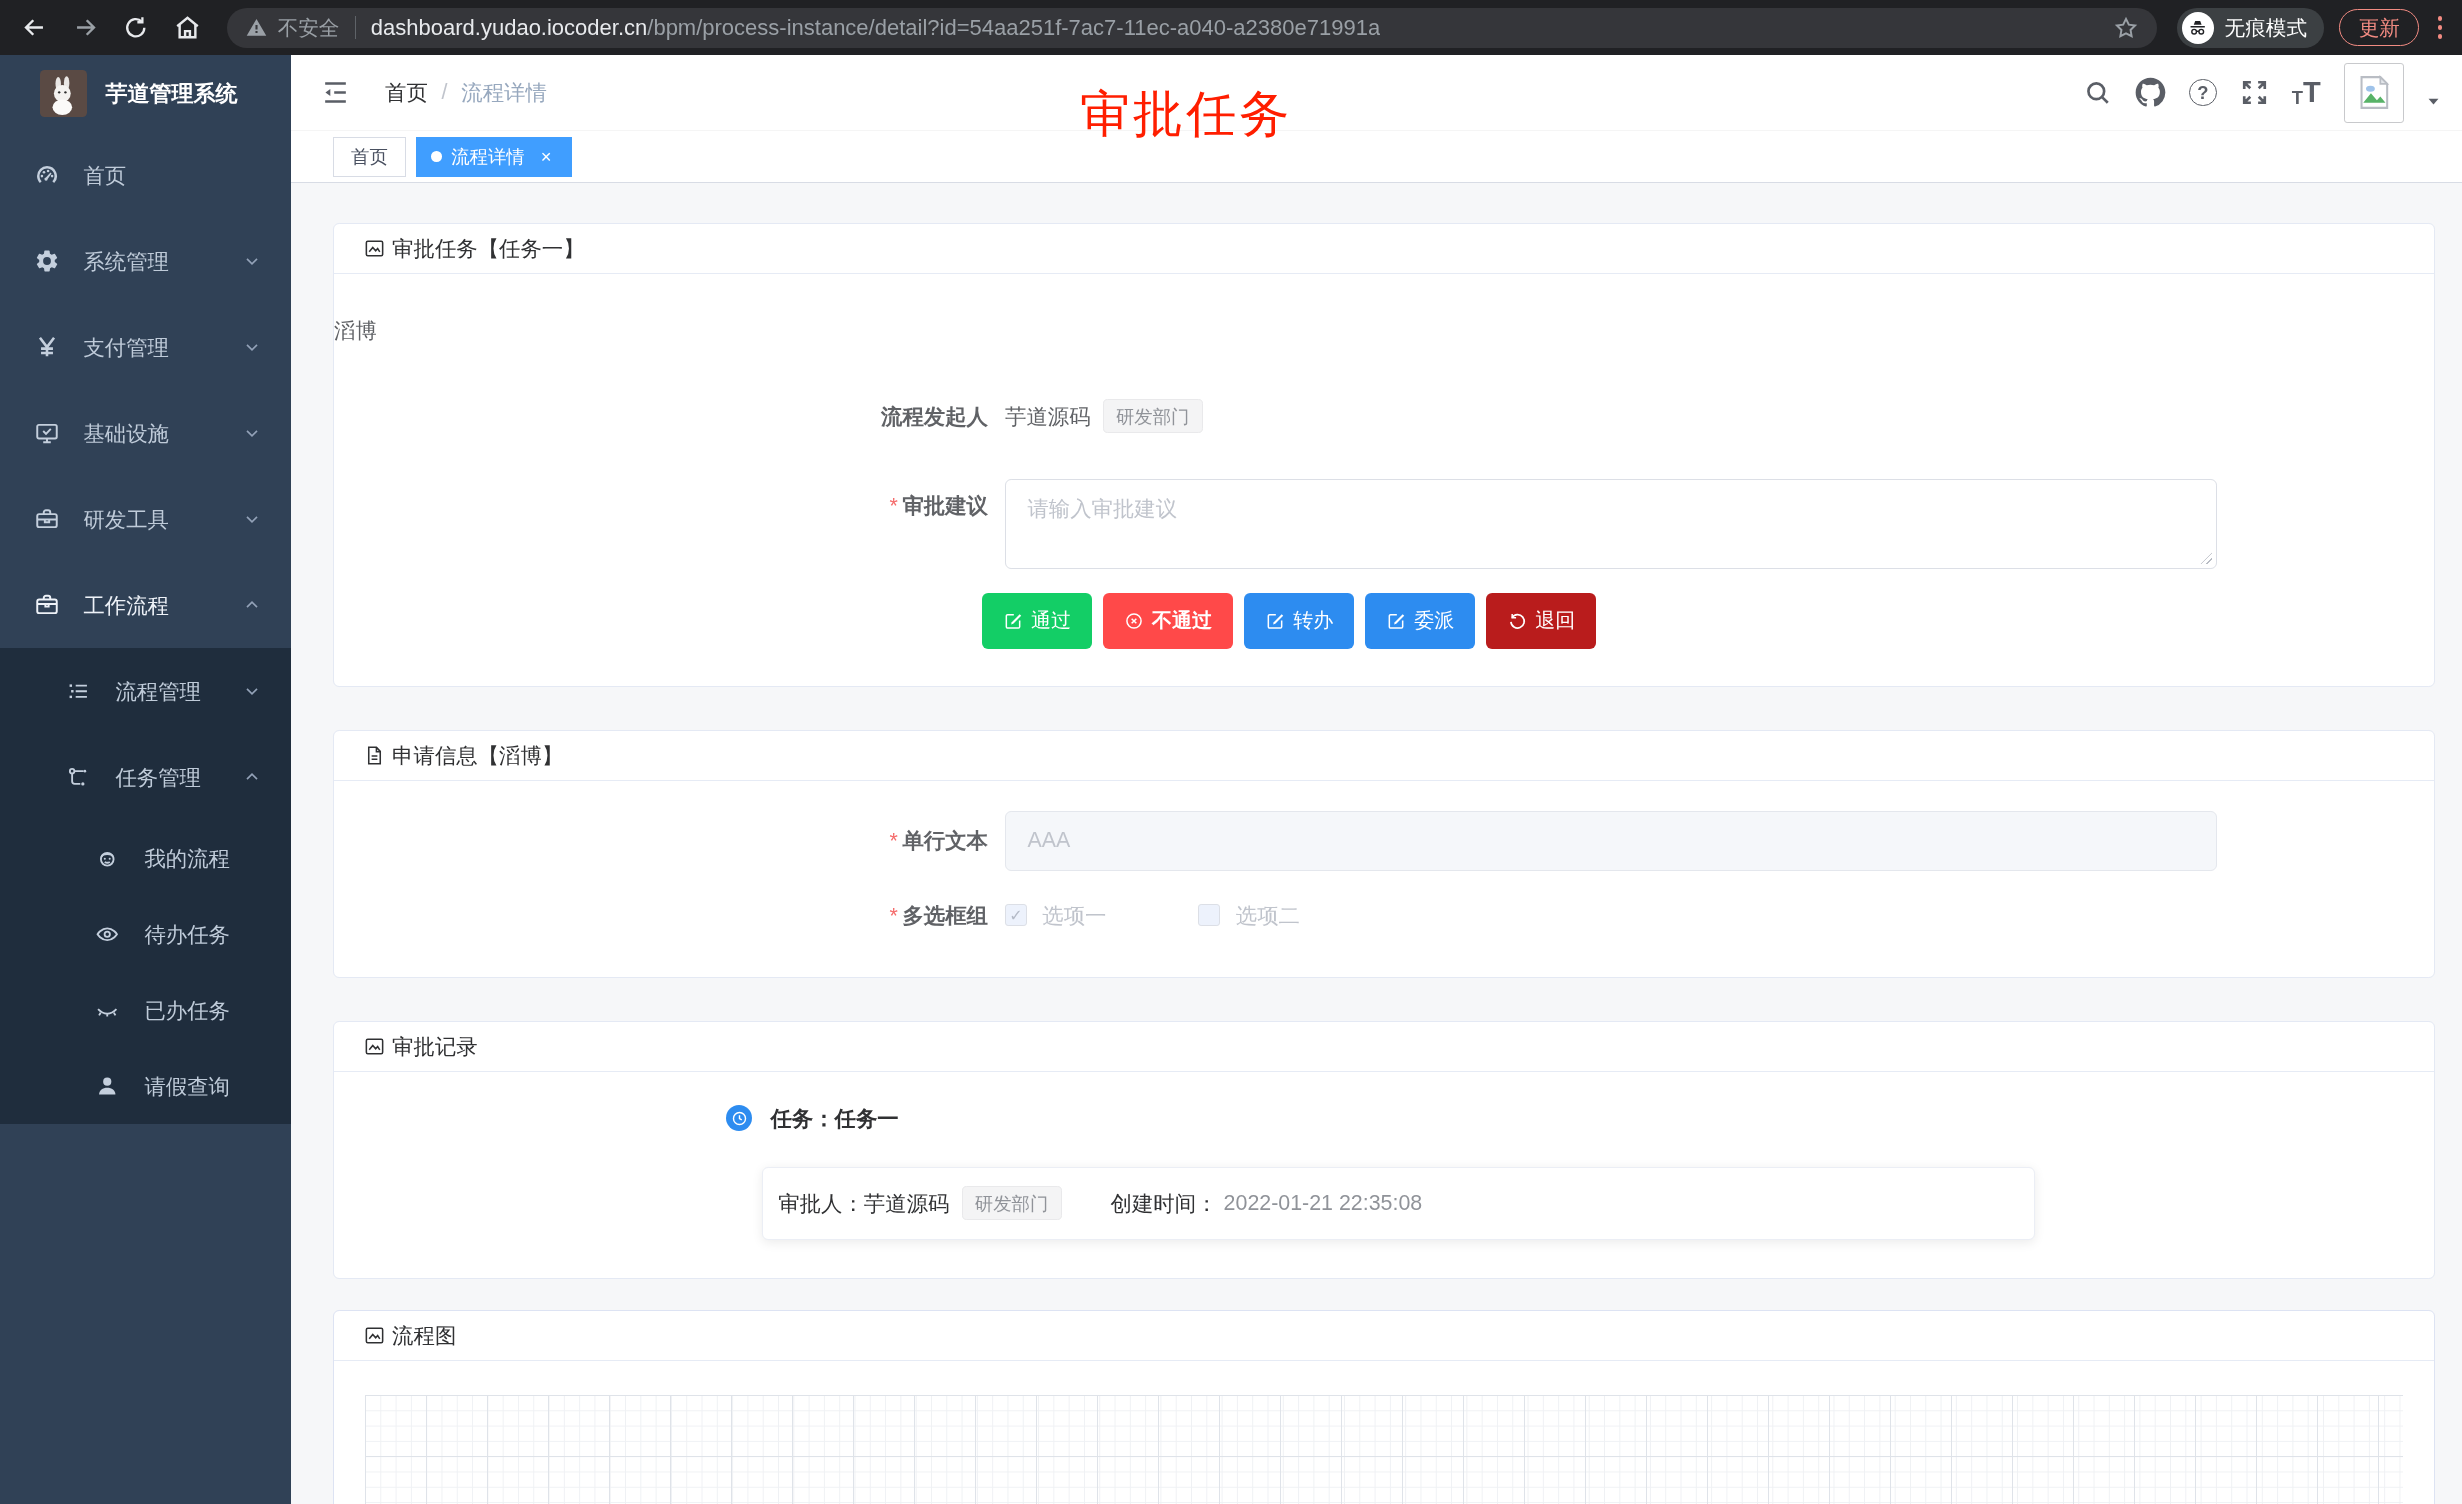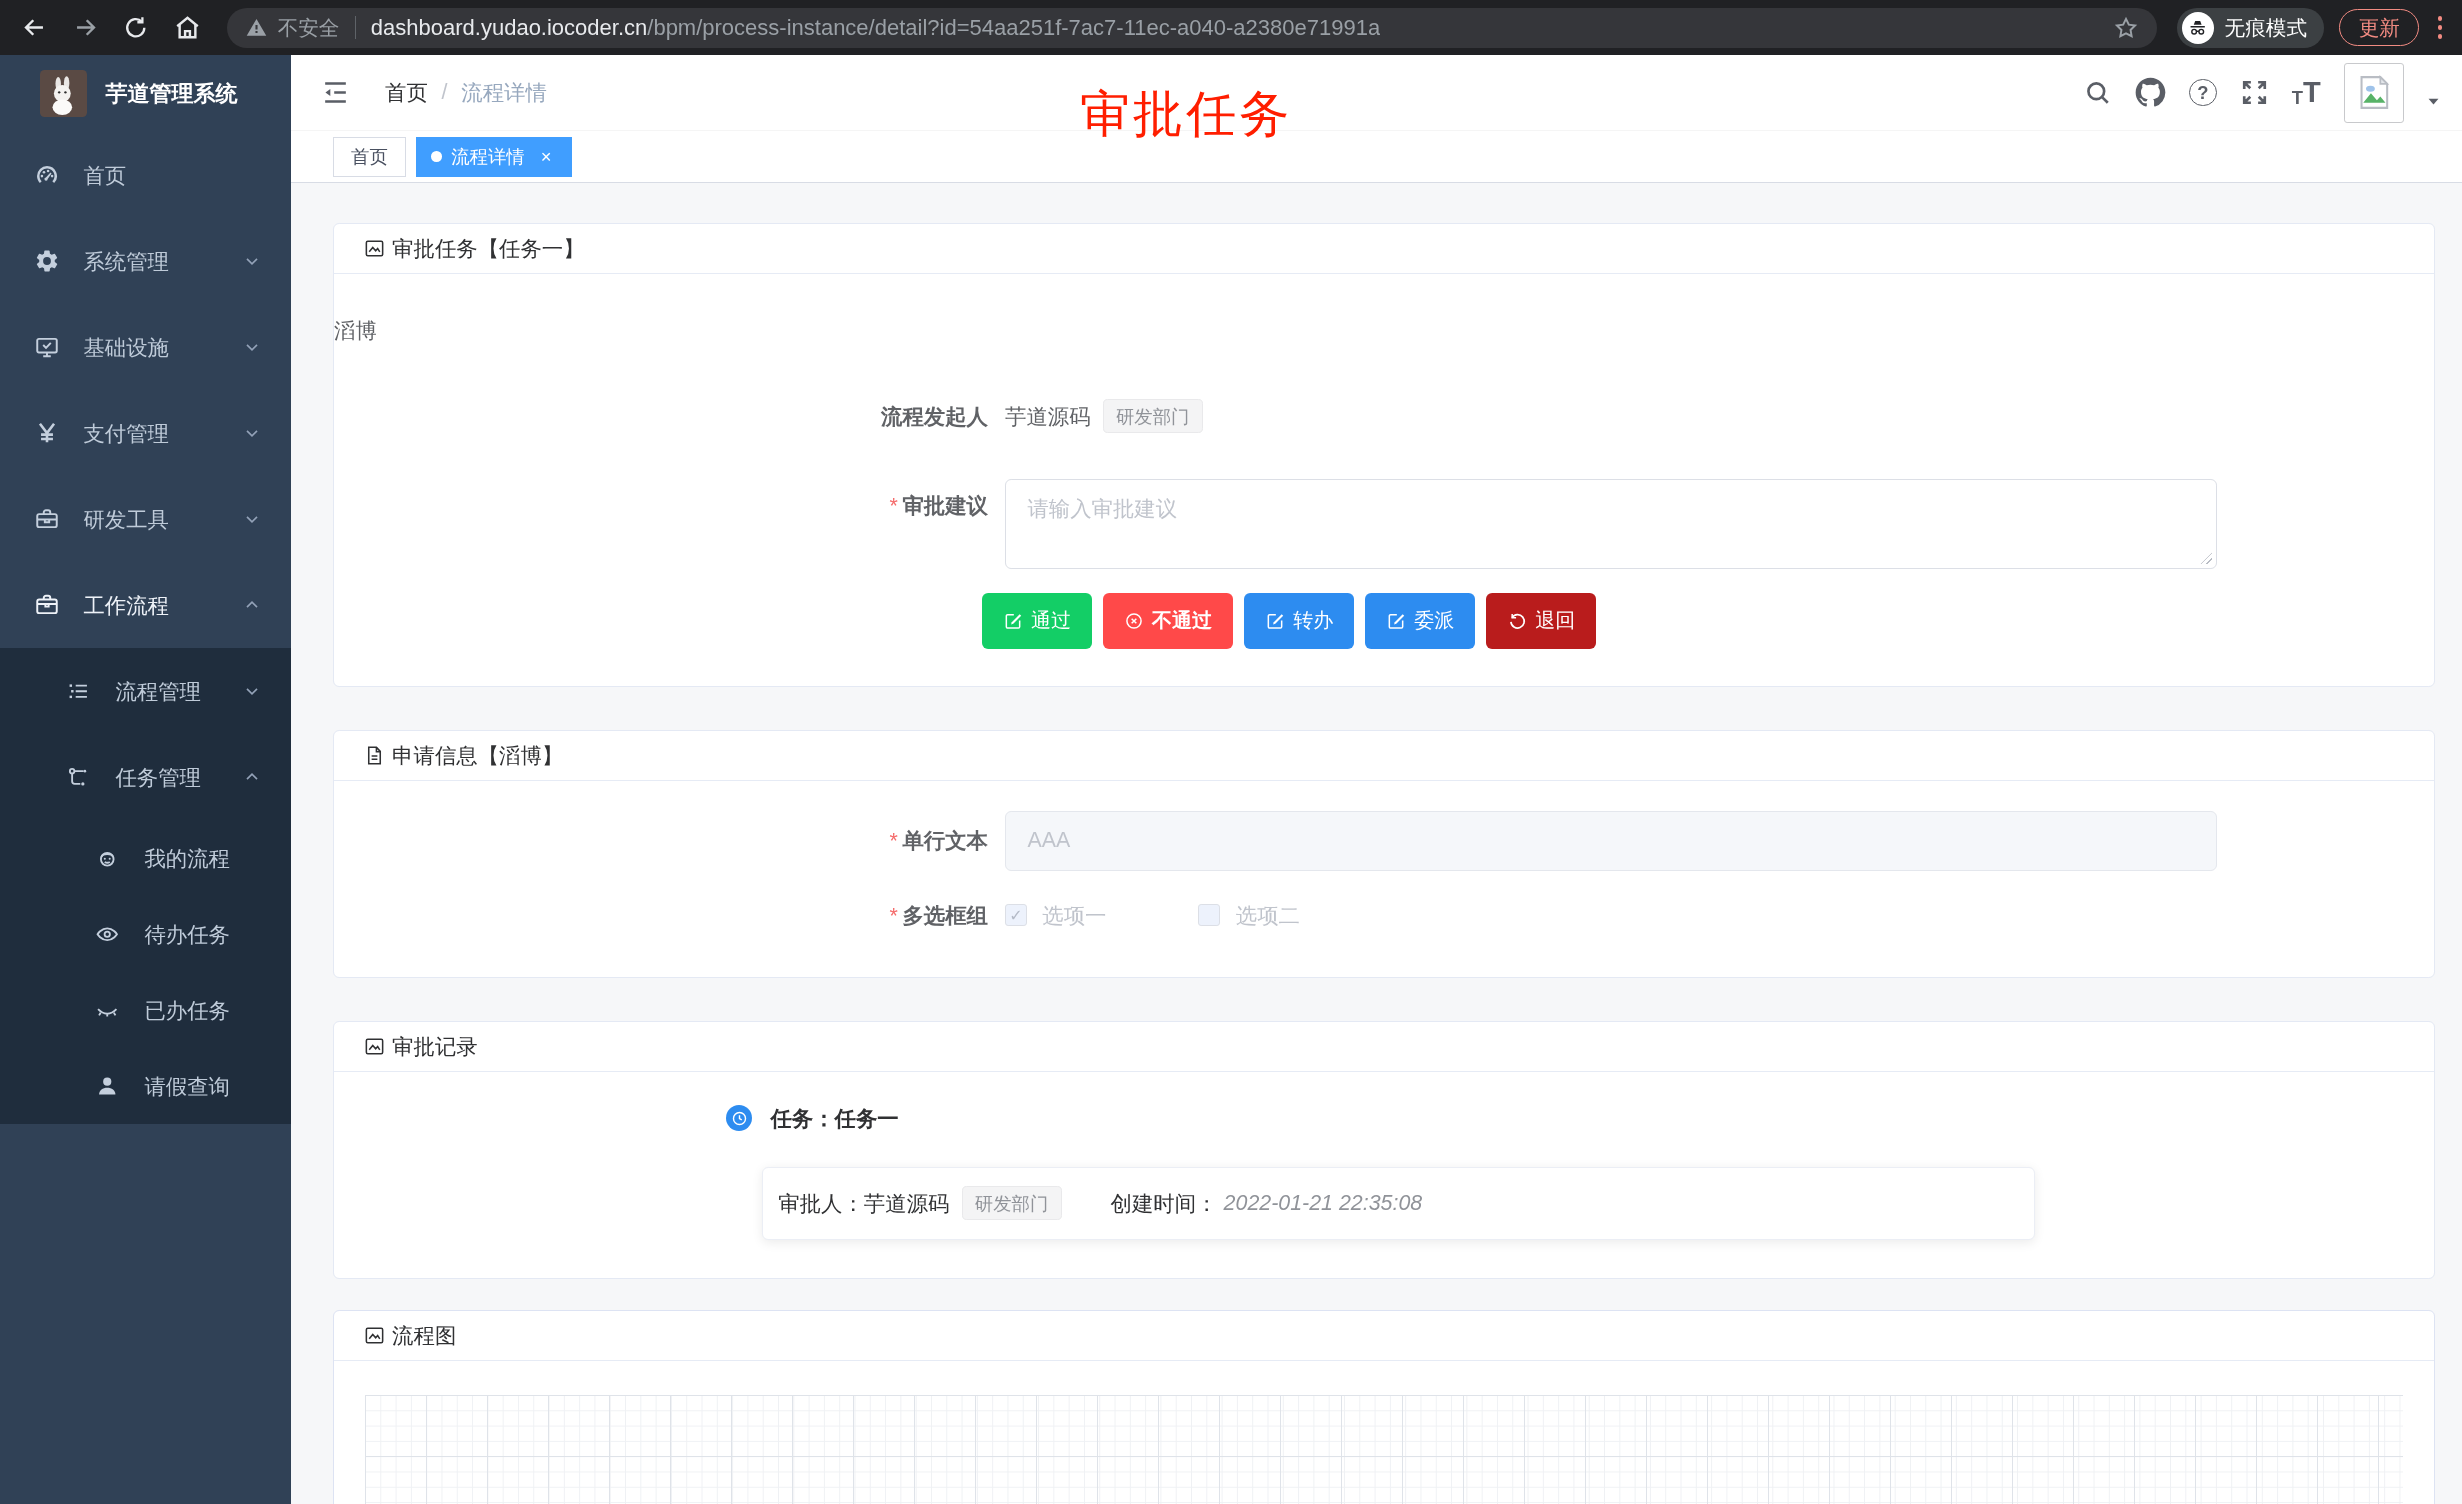--- a/index.html
+++ b/index.html
@@ -125,21 +125,21 @@
   .cb-label { margin-left:15.3px; font-size:21.4px; color:#c0c4cc; }
 
   .timeline-row { display:flex; align-items:center; margin:32px 0 0 392px; }
   .t-dot { width:26px; height:26px; border-radius:50%; background:#2d8cf0; color:#fff;
     display:flex; align-items:center; justify-content:center; flex-shrink:0; }
   .t-title { margin-left:18.4px; font-size:21.4px; font-weight:600; color:#303133; }
   .record-card { margin:34px 0 38px 428px; width:1273px; height:73px; border:0.8px solid #ebeef5;
     border-radius:6.1px; box-shadow:0 2.3px 10.7px rgba(0,0,0,0.08); display:flex; align-items:center;
     padding:0 15.3px; font-size:21.4px; color:#303133; background:#fff; }
   .rc-time-label { margin-left:49px; }
-  .rc-time { color:#909399; margin-left:6.1px;font-style:italic; }
+  .rc-time { color:#909399; margin-left:6.1px; }
 
   .card-diagram { border-color:#dde3f3; margin-bottom:0; }
   .bpmn-grid { margin:34px 31px 0; height:321px; background-color:#fff;
     background-image:
       linear-gradient(#dfe3e9 0.8px, transparent 0.8px),
       linear-gradient(90deg,#dfe3e9 0.8px, transparent 0.8px),
       linear-gradient(#eff1f4 0.8px, transparent 0.8px),
       linear-gradient(90deg,#eff1f4 0.8px, transparent 0.8px);
     background-size:61px 61px,61px 61px,15.3px 15.3px,15.3px 15.3px; }
 </style>
@@ -247,41 +247,41 @@
       <span class="mi-label">系统管理</span>
       <span class="chev">
           <svg width="20" height="20" viewBox="0 0 24 24" fill="none" stroke="currentColor" stroke-width="2">
             <path d="M6 9.5l6 6 6-6"></path>
           </svg>
         </span>
     </div>
 
     <div class="menu-item lvl1">
       <span class="mi-icon">
+        <svg width="26" height="26" viewBox="0 0 24 24" fill="none" stroke="currentColor" stroke-width="2.4">
+            <path d="M5.5 3.5L12 12l6.5-8.5M12 12v8.5M6.5 13.5h11M6.5 17.5h11"></path>
+          </svg>
+      </span>
+      <span class="mi-label">支付管理</span>
+      <span class="chev">
+          <svg width="20" height="20" viewBox="0 0 24 24" fill="none" stroke="currentColor" stroke-width="2">
+            <path d="M6 9.5l6 6 6-6"></path>
+          </svg>
+        </span>
+    </div>
+
+    <div class="menu-item lvl1">
+      <span class="mi-icon">
         <svg width="26" height="26" viewBox="0 0 24 24" fill="none" stroke="currentColor" stroke-width="1.8">
             <rect x="3" y="4.5" width="18" height="12.5" rx="1.5"></rect>
             <path d="M8.5 10.2l2.6 2.6 4.4-4.6"></path>
             <path d="M8.5 20.5h7M12 17v3.5"></path>
           </svg>
       </span>
       <span class="mi-label">基础设施</span>
-      <span class="chev">
-          <svg width="20" height="20" viewBox="0 0 24 24" fill="none" stroke="currentColor" stroke-width="2">
-            <path d="M6 9.5l6 6 6-6"></path>
-          </svg>
-        </span>
-    </div>
-
-    <div class="menu-item lvl1">
-      <span class="mi-icon">
-        <svg width="26" height="26" viewBox="0 0 24 24" fill="none" stroke="currentColor" stroke-width="2.4">
-            <path d="M5.5 3.5L12 12l6.5-8.5M12 12v8.5M6.5 13.5h11M6.5 17.5h11"></path>
-          </svg>
-      </span>
-      <span class="mi-label">支付管理</span>
       <span class="chev">
           <svg width="20" height="20" viewBox="0 0 24 24" fill="none" stroke="currentColor" stroke-width="2">
             <path d="M6 9.5l6 6 6-6"></path>
           </svg>
         </span>
     </div>
 
     <div class="menu-item lvl1">
       <span class="mi-icon">
         <svg width="26" height="26" viewBox="0 0 24 24" fill="none" stroke="currentColor" stroke-width="1.8">

